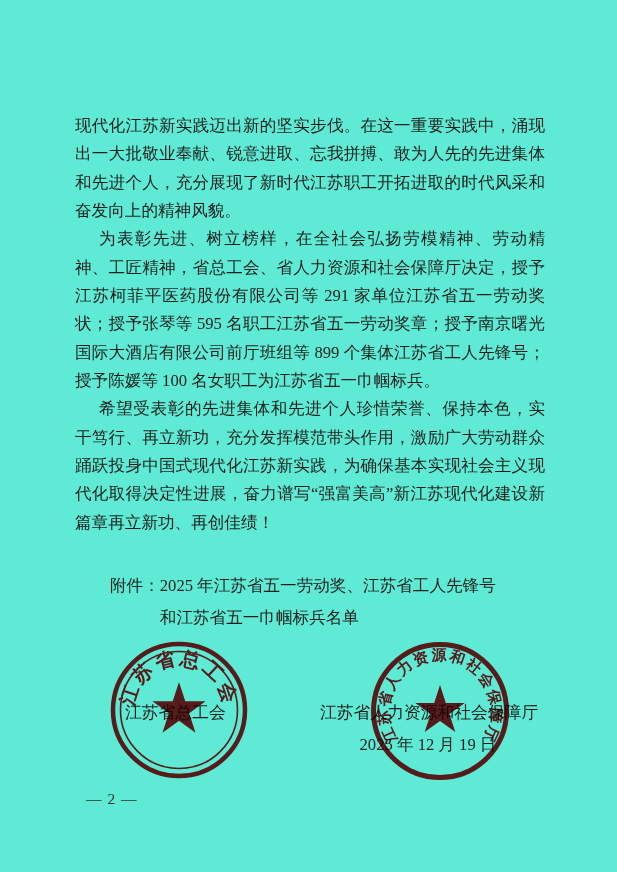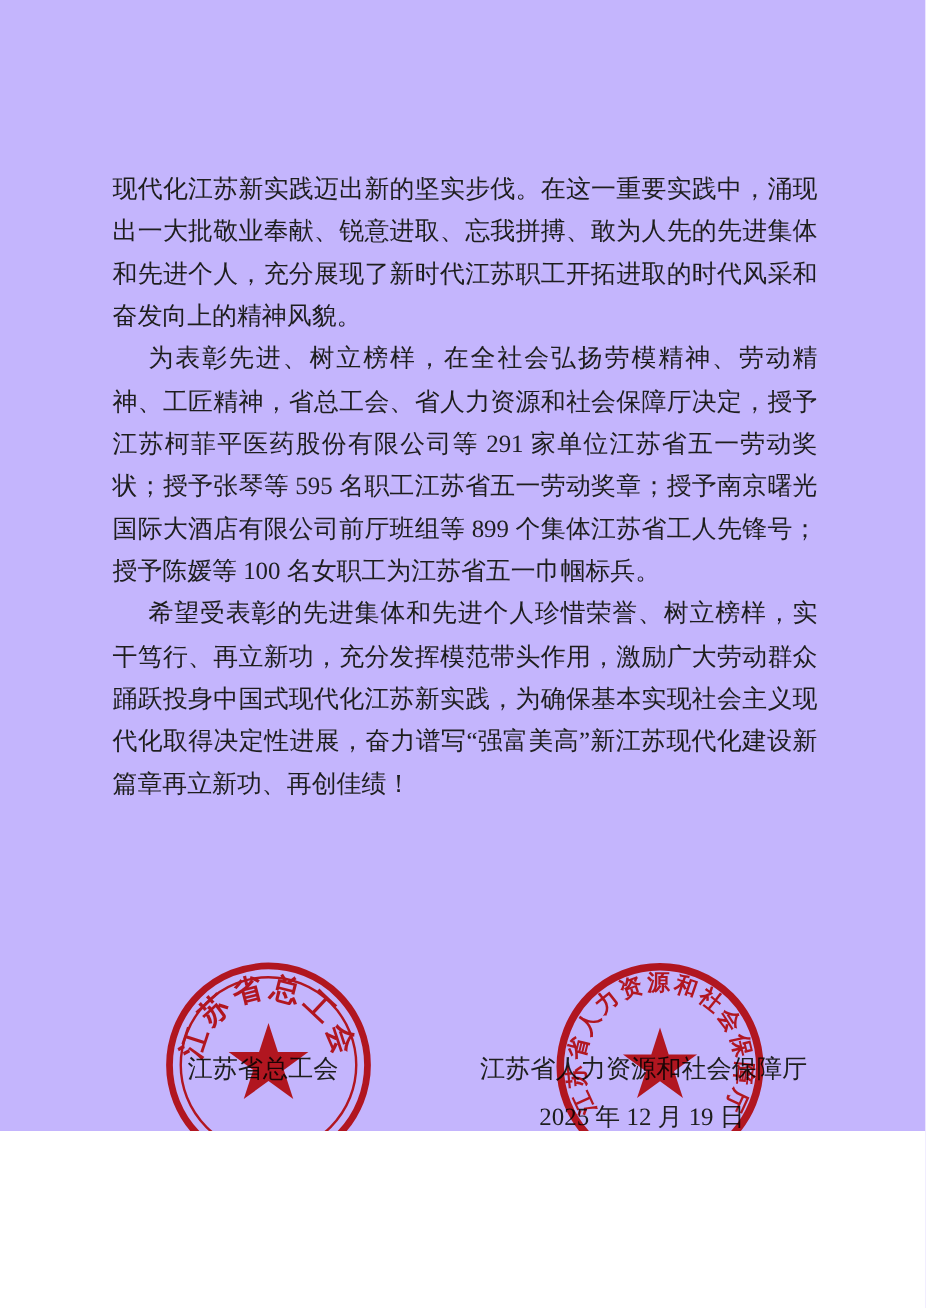--- a/index.html
+++ b/index.html
@@ -1,20 +1,20 @@
 <!DOCTYPE html>
 <html lang="zh"><head>
 <meta charset="utf-8">
 <style>
   * { margin:0; padding:0; box-sizing:border-box; }
   html,body { background:#ffffff; }
   .page {
     position:relative;
-    width:617px; height:754px;
-    background:#c4b5fd;
+    width:617px; height:872px;
+    background:#5eead4;
     overflow:hidden;
     font-family:"Liberation Serif","DejaVu Serif",serif;
     color:#1e1e1e;
   }
   .body-text {
     position:absolute;
     left:75px; top:112px; width:470px;
     font-size:16.6px;
     line-height:28.35px;
     text-align:justify;
@@ -65,23 +65,30 @@
   }
 </style>
 </head>
 <body>
 
 <div class="page">
 
   <div class="body-text">
     <p>现代化江苏新实践迈出新的坚实步伐。在这一重要实践中，涌现出一大批敬业奉献、锐意进取、忘我拼搏、敢为人先的先进集体和先进个人，充分展现了新时代江苏职工开拓进取的时代风采和奋发向上的精神风貌。</p>
     <p class="indent">为表彰先进、树立榜样，在全社会弘扬劳模精神、劳动精神、工匠精神，省总工会、省人力资源和社会保障厅决定，授予江苏柯菲平医药股份有限公司等 291 家单位江苏省五一劳动奖状；授予张琴等 595 名职工江苏省五一劳动奖章；授予南京曙光国际大酒店有限公司前厅班组等 899 个集体江苏省工人先锋号；授予陈媛等 100 名女职工为江苏省五一巾帼标兵。</p>
-    <p class="indent">希望受表彰的先进集体和先进个人珍惜荣誉、树立榜样，实干笃行、再立新功，充分发挥模范带头作用，激励广大劳动群众踊跃投身中国式现代化江苏新实践，为确保基本实现社会主义现代化取得决定性进展，奋力谱写“强富美高”新江苏现代化建设新篇章再立新功、再创佳绩！</p>
+    <p class="indent">希望受表彰的先进集体和先进个人珍惜荣誉、保持本色，实干笃行、再立新功，充分发挥模范带头作用，激励广大劳动群众踊跃投身中国式现代化江苏新实践，为确保基本实现社会主义现代化取得决定性进展，奋力谱写“强富美高”新江苏现代化建设新篇章再立新功、再创佳绩！</p>
   </div>
 
+  <div class="attachment">
+    <div class="att-label">附件：</div>
+    <div class="att-lines">
+      <div>2025 年江苏省五一劳动奖、江苏省工人先锋号</div>
+      <div>和江苏省五一巾帼标兵名单</div>
+    </div>
+  </div>
 
   <div class="sig-left">江苏省总工会</div>
   <div class="sig-right">江苏省人力资源和社会保障厅</div>
   <div class="sig-date">2025 年 12 月 19 日</div>
 
   <svg class="seal seal-left" viewBox="0 0 144 144">
     <circle cx="72" cy="72" r="66" fill="none" stroke="#e60f12" stroke-width="4.5"></circle>
     <circle cx="72" cy="72" r="58.5" fill="none" stroke="#e60f12" stroke-width="1.6"></circle>
     <path id="arcL" d="M35.1 97.8 A45 45 0 1 1 108.9 97.8" fill="none"></path>
     <text font-size="19.5" fill="#e60f12" letter-spacing="3" text-anchor="middle">

